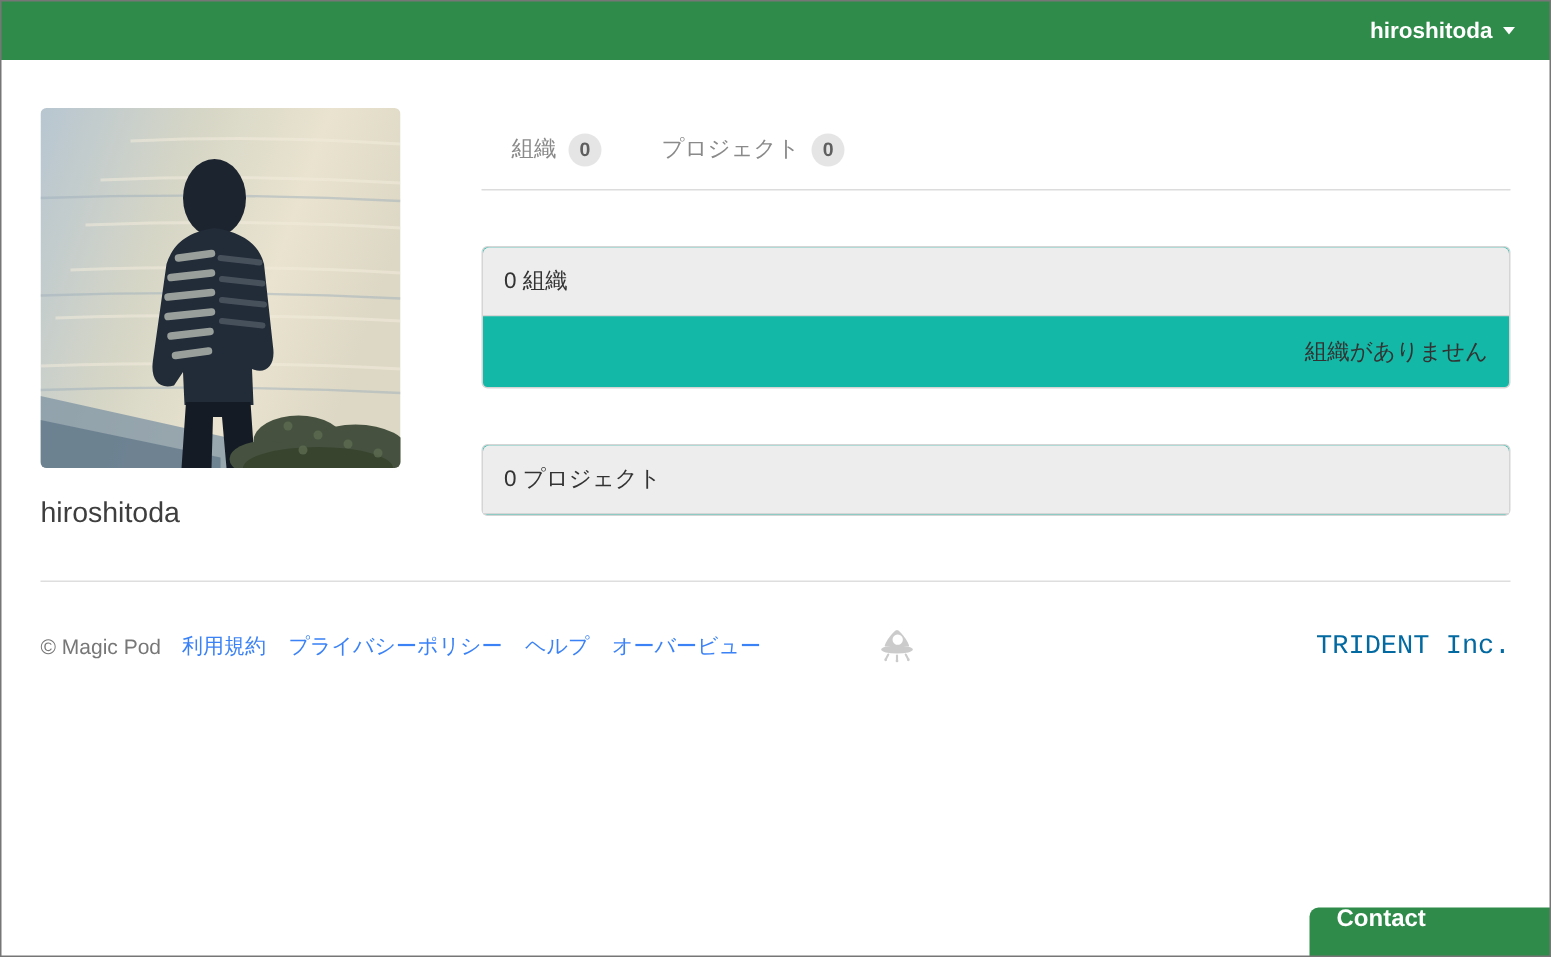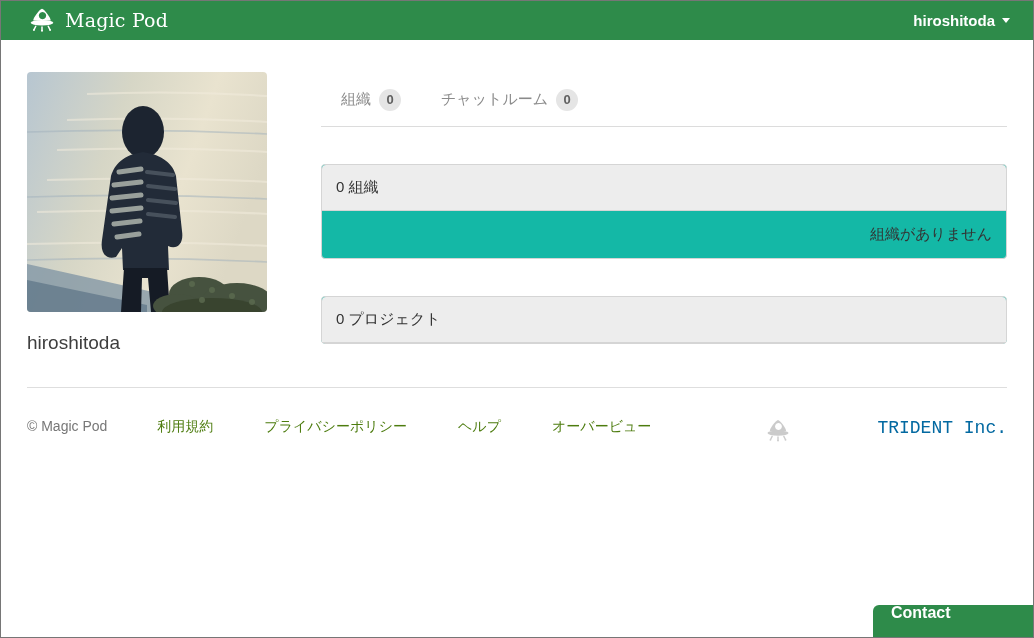--- a/index.html
+++ b/index.html
@@ -106,28 +106,27 @@
     text-align: right;
     font-size: 15px; color: #333;
   }
 
   
   .footer-hr {
     border: none; border-top: 1px solid #dedede;
     margin: 33px 0 0 0;
   }
   .footer-row {
-    display: flex; 
+    display: flex; align-items: center;
     padding-top: 30px;
     font-size: 14px;
-    gap: 36px;
   }
   .copyright { color: #777777; margin-right: 14px; }
   .footer-link {
-    color: #4d7c0f; text-decoration: none;
+    color: #3b82f6; text-decoration: none;
     margin-right: 15px; cursor: pointer;
   }
   .footer-ufo { margin-left: 62px; display: inline-flex; opacity: 0.85; }
   .company-link {
     margin-left: auto;
     color: #0369a1; text-decoration: none;
     font-size: 18px; cursor: pointer; font-family: Liberation Mono, monospace;
   }
 
   
@@ -159,28 +158,20 @@
         <line x1="25.5" y1="22.5" x2="27.4" y2="26.2"></line>
       </g>
       <circle cx="8.3" cy="27" r="1.2" fill="currentColor"></circle>
       <circle cx="18" cy="28" r="1.2" fill="currentColor"></circle>
       <circle cx="27.7" cy="27" r="1.2" fill="currentColor"></circle>
     </g>
   </defs>
 </svg>
 
 <div class="navbar">
-  <div class="brand">
-    <span class="ufo" style="color:#ffffff">
-      <svg width="30" height="28" viewBox="0 0 36 30">
-          <use href="#ufo-shape"></use>
-        </svg>
-    </span>
-    <span class="brand-text">Magic Pod</span>
-  </div>
   <div class="user-menu">
     <span>hiroshitoda</span>
     <span class="caret"></span>
   </div>
 </div>
 
 <div class="container">
   <div class="main">
 
     <div class="left-col">
@@ -245,21 +236,21 @@
       <div class="profile-name">hiroshitoda</div>
     </div>
 
     <div class="right-col">
       <div class="tabs">
         <div class="tab">
           <span>組織</span>
           <span class="badge">0</span>
         </div>
         <div class="tab">
-          <span>チャットルーム</span>
+          <span>プロジェクト</span>
           <span class="badge">0</span>
         </div>
       </div>
 
       <div class="panel">
         <div class="panel-header">0 組織</div>
         <div class="panel-body">組織がありません</div>
       </div>
 
       <div class="panel">

